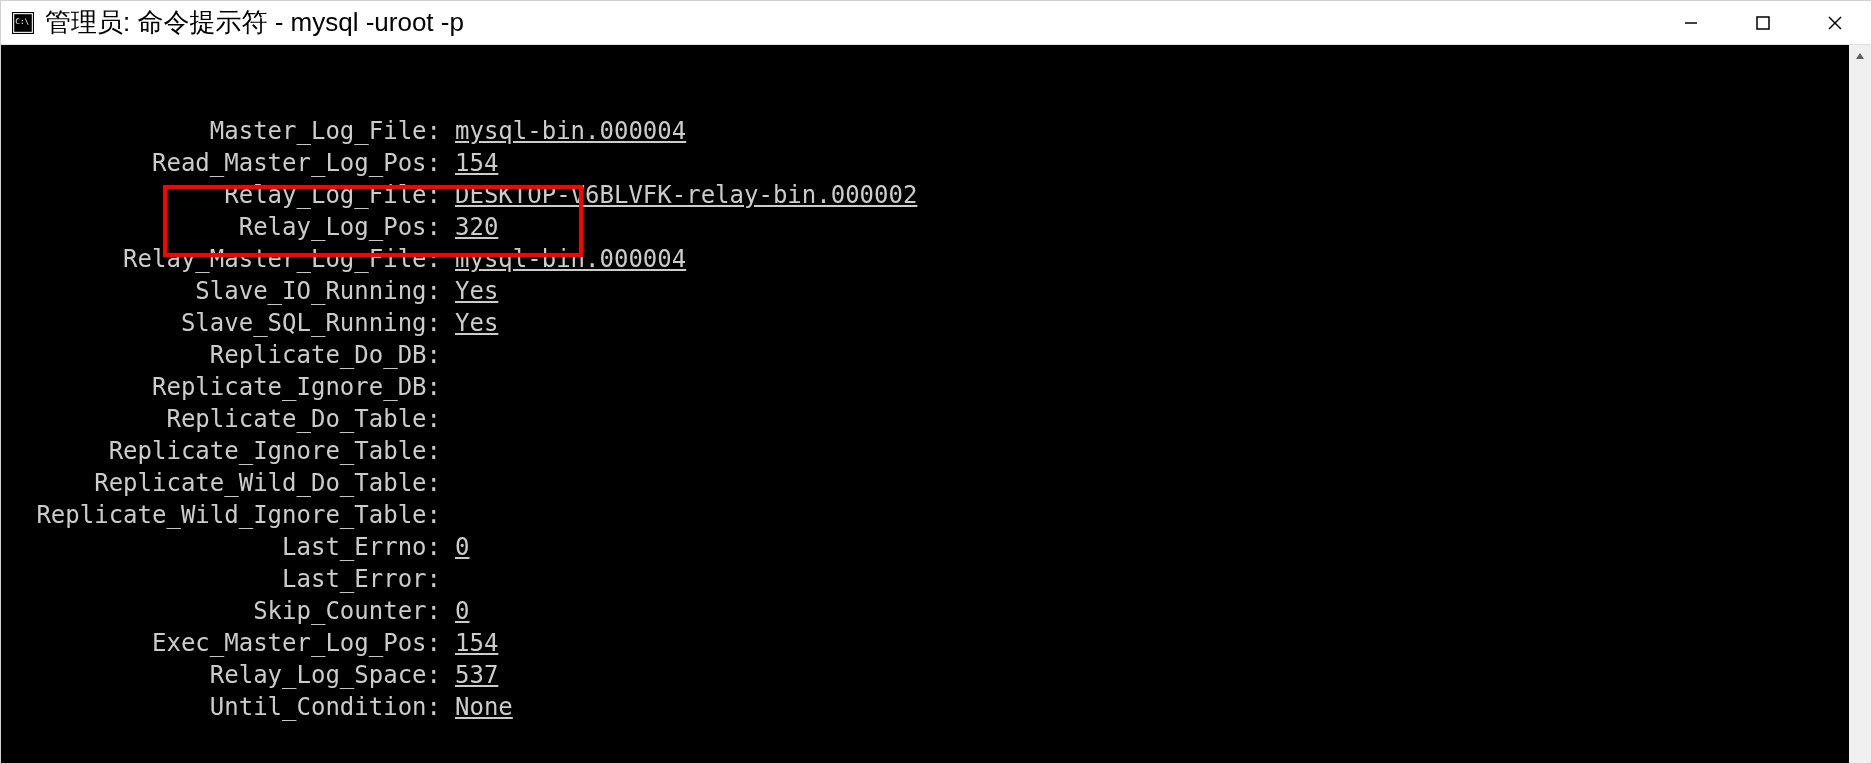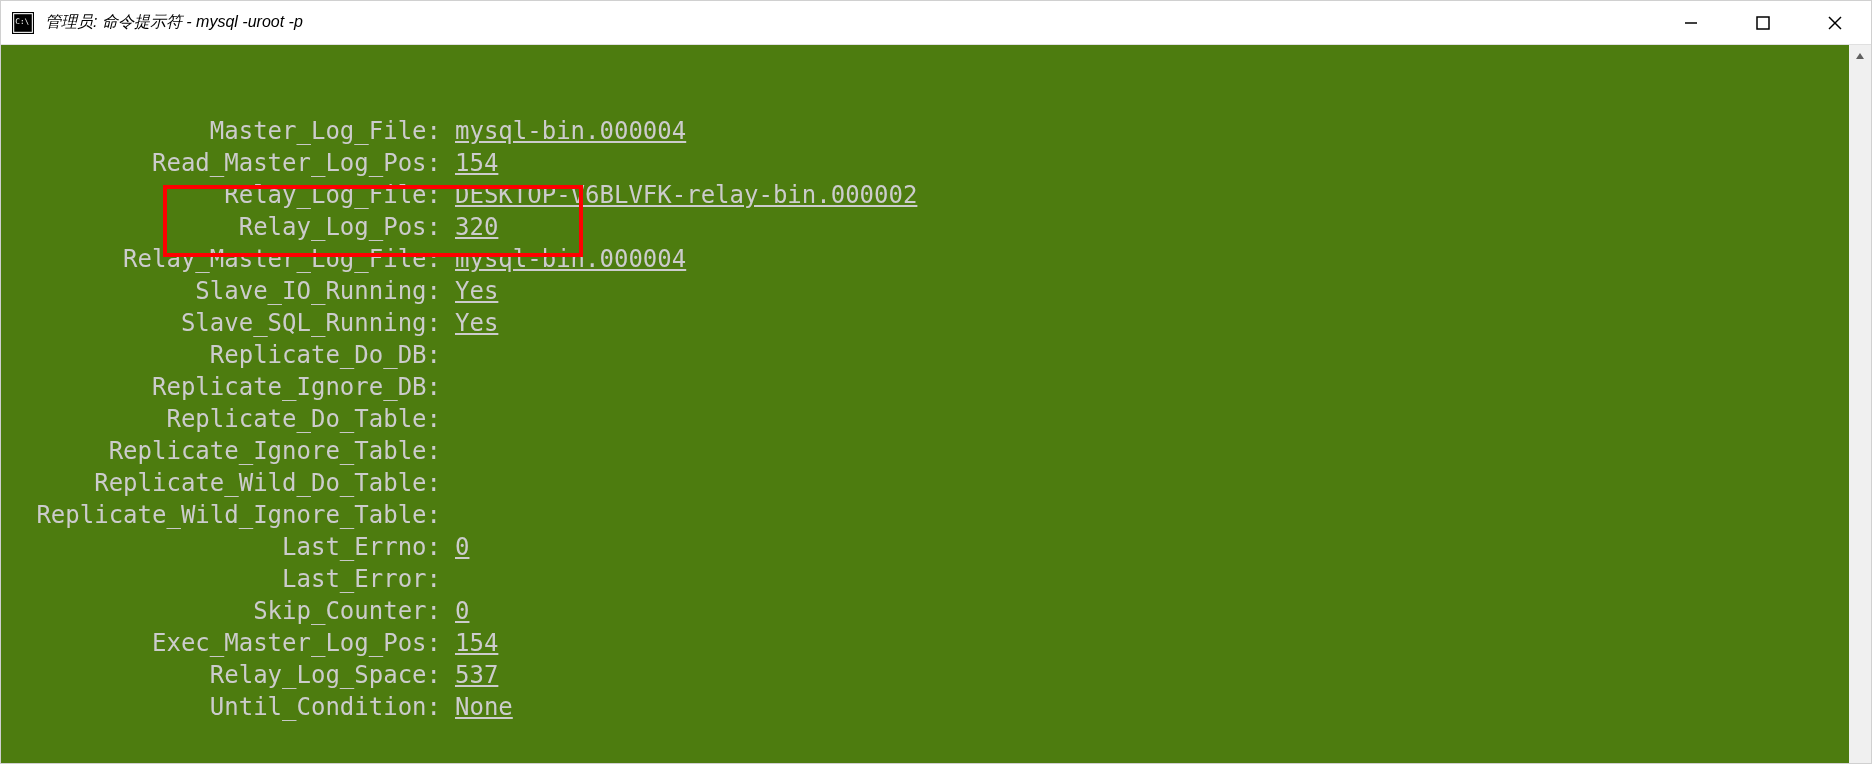--- a/index.html
+++ b/index.html
@@ -35,45 +35,44 @@
       margin-right: 10px;
       display: flex;
       align-items: center;
       justify-content: center;
     }
     .titlebar-icon svg {
       width: 22px;
       height: 22px;
     }
     .titlebar-title {
-      font-size: 16px;
+      font-size: 26px;
       color: #000000;
       flex: 1;
-      font-style: italic;
     }
     .titlebar-controls {
       display: flex;
       height: 100%;
     }
     .titlebar-btn {
       width: 72px;
       height: 100%;
       display: flex;
       align-items: center;
       justify-content: center;
       cursor: pointer;
       color: #000000;
     }
     .titlebar-btn svg {
       width: 16px;
       height: 16px;
     }
     .terminal {
       flex: 1;
-      background: #4d7c0f;
+      background: #000000;
       color: #cccccc;
       font-family: "NSimSun", "SimSun", "Consolas", monospace;
       font-size: 24px;
       line-height: 32px;
       padding-top: 6px;
       padding-left: 0px;
       position: relative;
       overflow: hidden;
       white-space: pre;
     }

